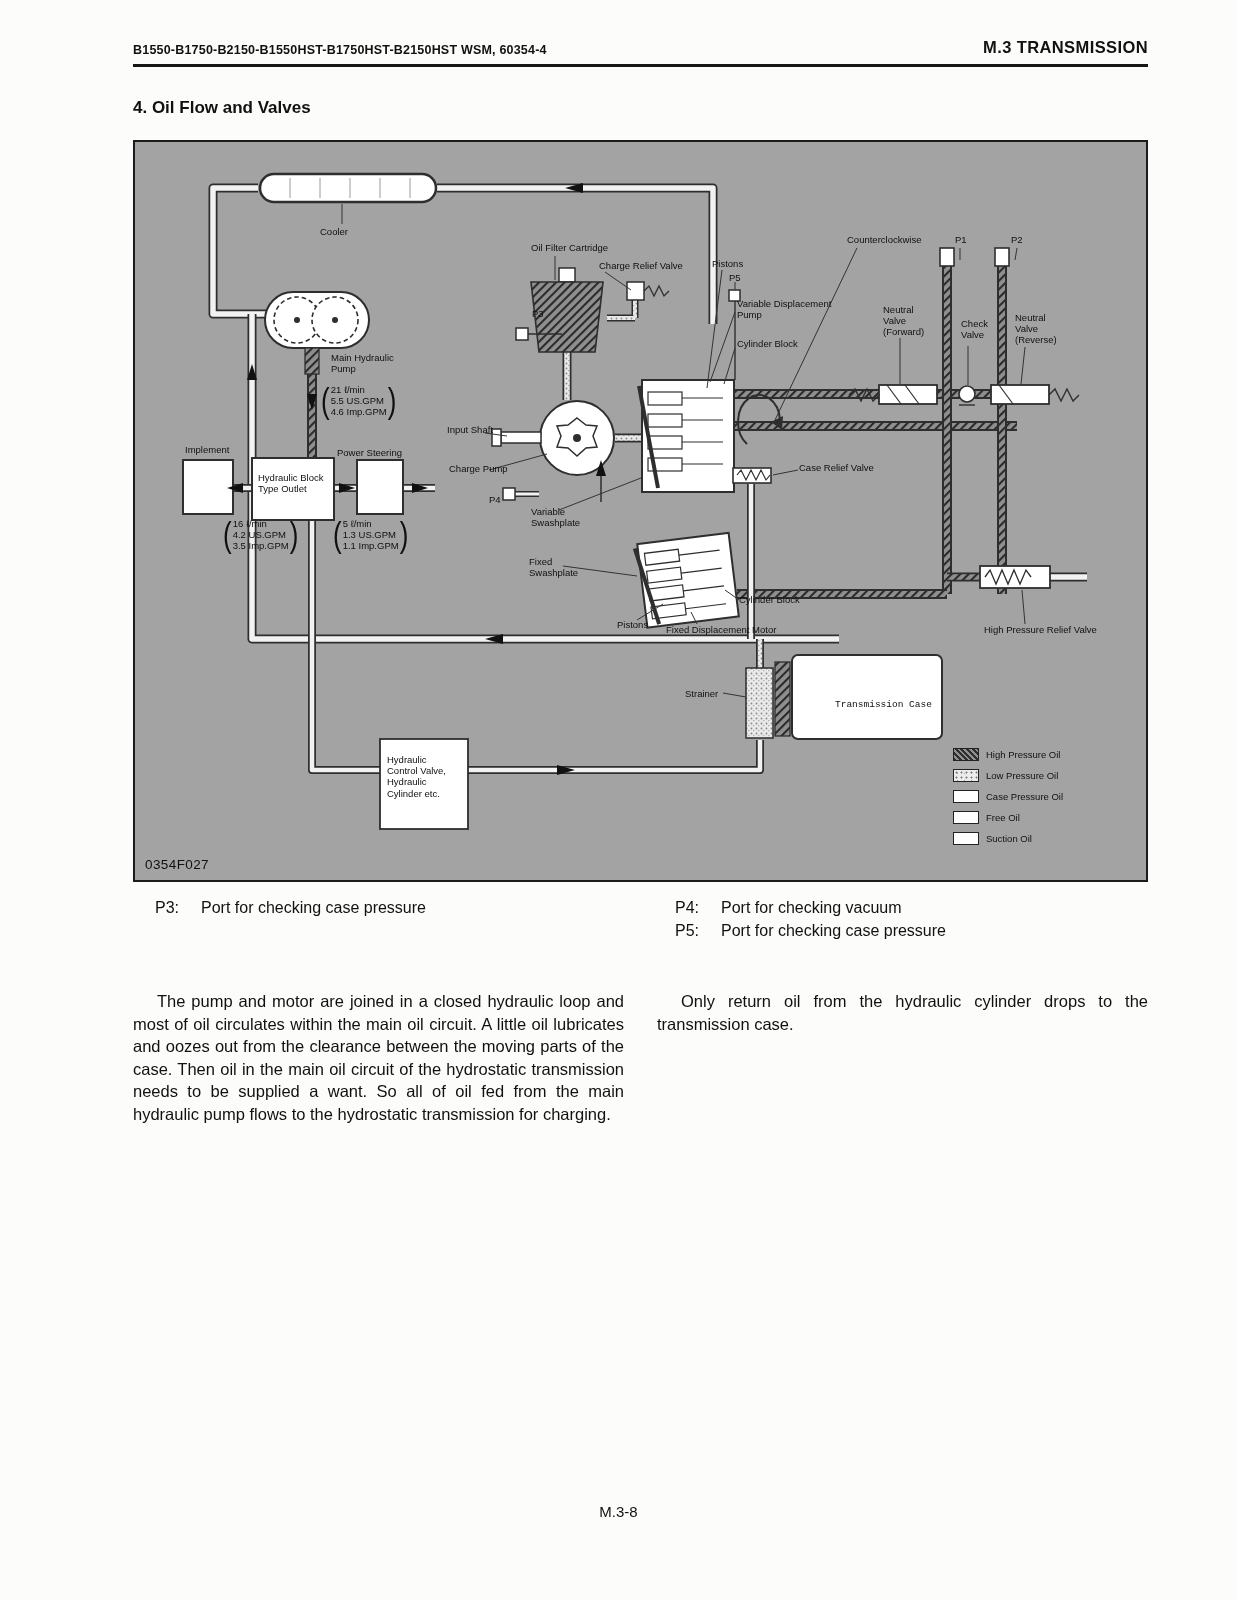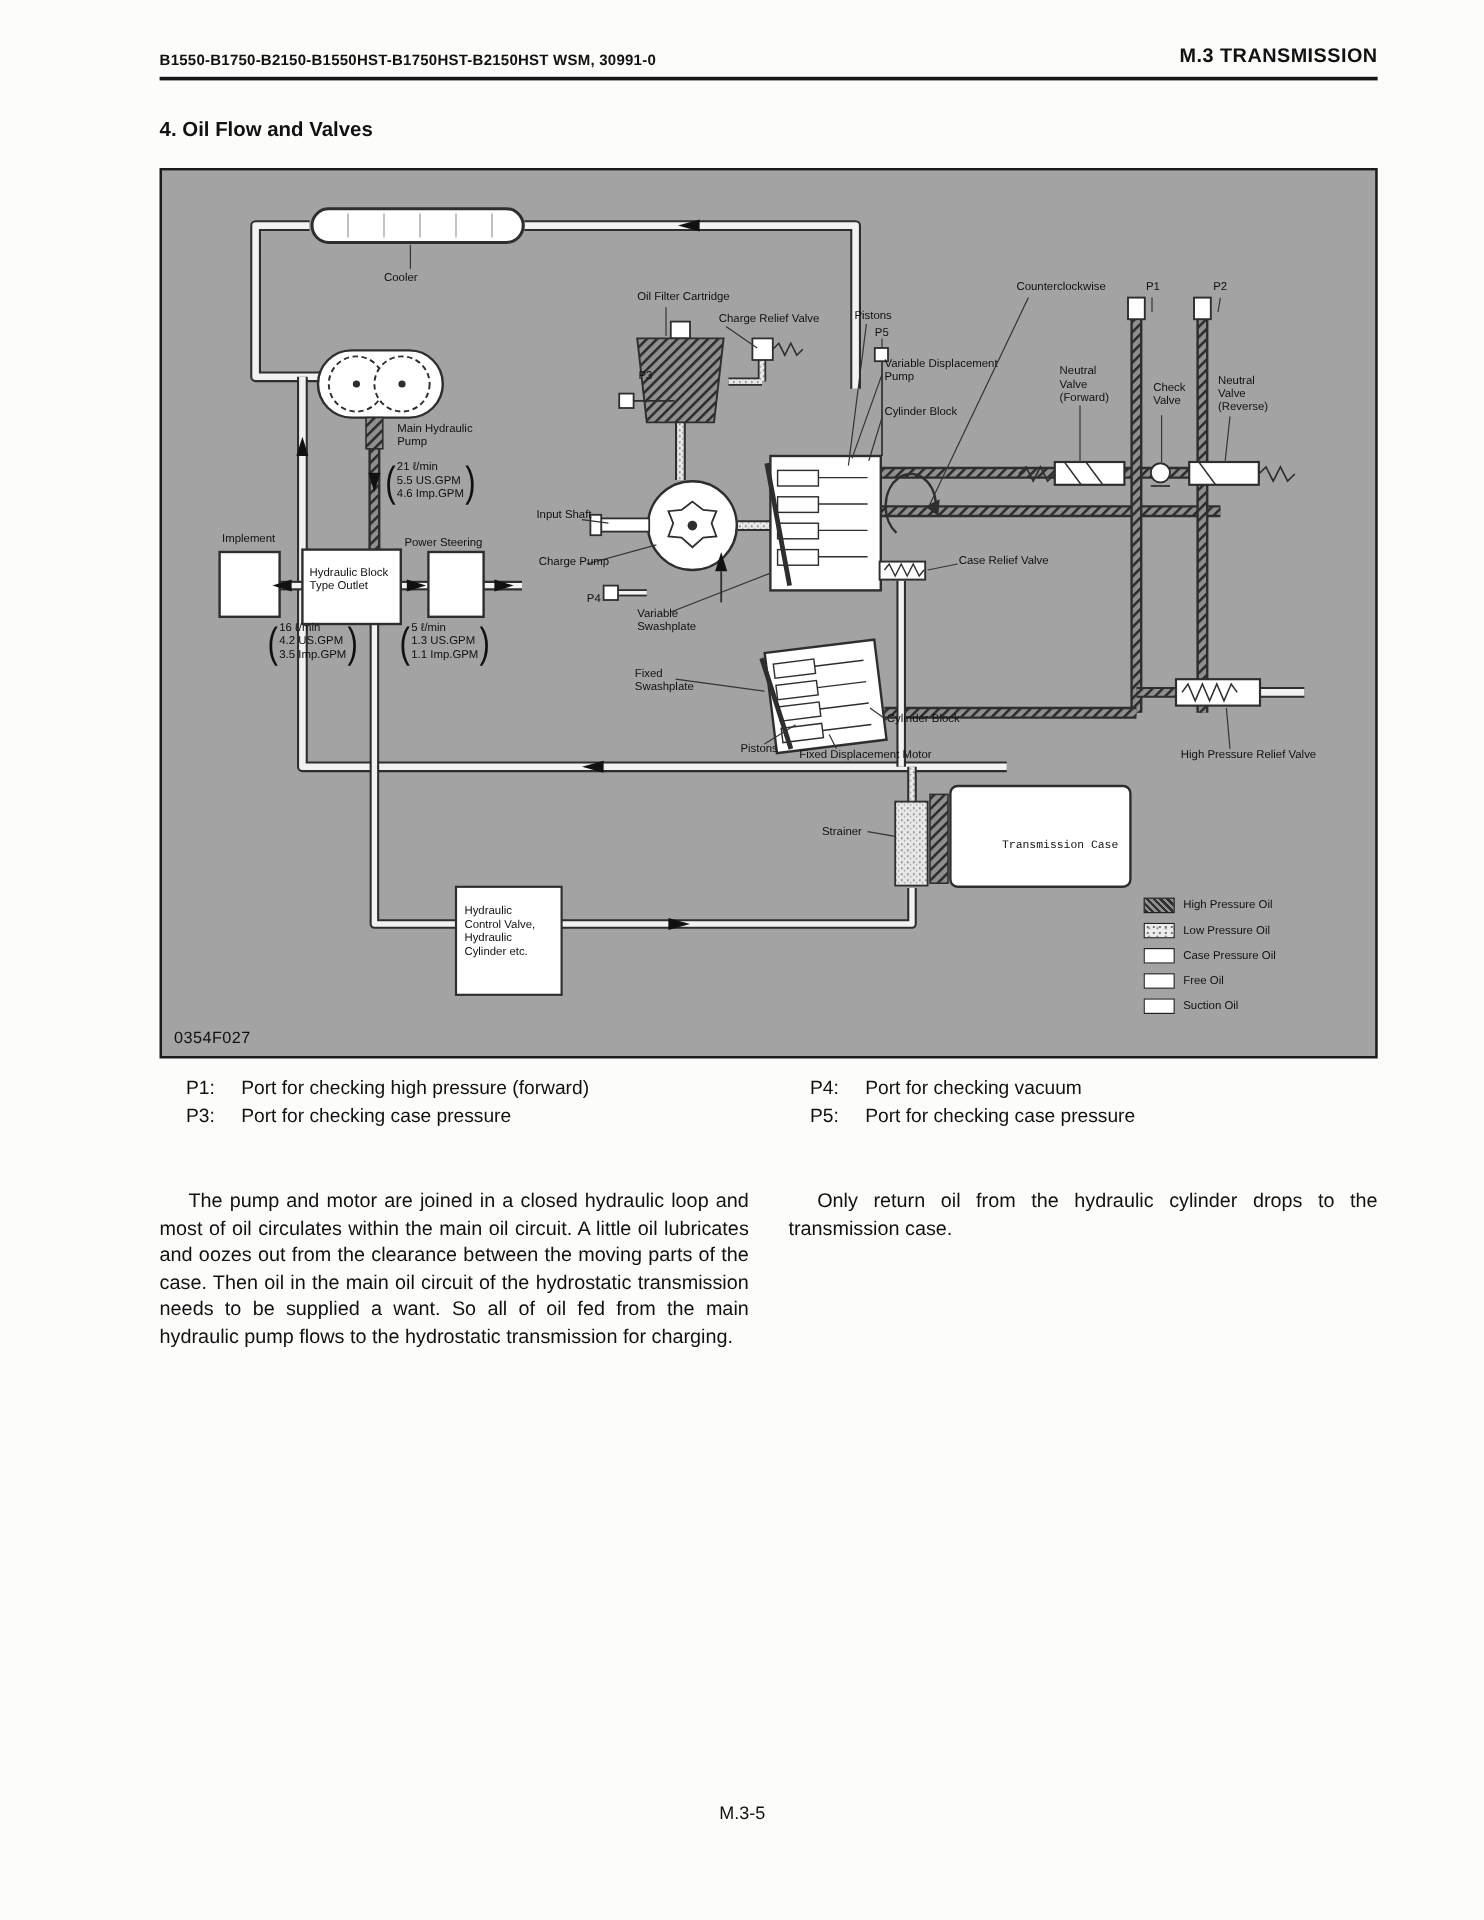--- a/index.html
+++ b/index.html
@@ -49,21 +49,21 @@
   .col p{margin:0;text-indent:24px;}
 
   .footer{position:absolute;left:0;top:1503px;width:100%;text-align:center;font-size:15px;}
 </style>
 </head>
 <body>
 
 <div class="page">
 
   <div class="hdr">
-    <span class="hdr-left">B1550-B1750-B2150-B1550HST-B1750HST-B2150HST  WSM, 30991-0</span>
+    <span class="hdr-left">B1550-B1750-B2150-B1550HST-B1750HST-B2150HST  WSM, 60354-4</span>
     <span class="hdr-right">M.3  TRANSMISSION</span>
   </div>
 
   <div class="section-title">4. Oil Flow and Valves</div>
 
   <div class="figure">
     <svg viewBox="0 0 1011 738" width="1011" height="738" xmlns="http://www.w3.org/2000/svg">
       <defs>
         <pattern id="hp" width="6" height="6" patternUnits="userSpaceOnUse" patternTransform="rotate(45)">
           <rect width="6" height="6" fill="#8f8f8f"></rect>
@@ -377,24 +377,20 @@
         <span class="legend-label">Suction Oil</span>
       </div>
     </div>
 
     <div class="fig-code">0354F027</div>
   </div>
 
   <div class="ports">
     <div class="ports-col left">
       <div class="port-row">
-        <span class="port-id">P1:</span>
-        <span class="port-desc">Port for checking high pressure (forward)</span>
-      </div>
-      <div class="port-row">
         <span class="port-id">P3:</span>
         <span class="port-desc">Port for checking case pressure</span>
       </div>
     </div>
     <div class="ports-col">
       <div class="port-row">
         <span class="port-id">P4:</span>
         <span class="port-desc">Port for checking vacuum</span>
       </div>
       <div class="port-row">
@@ -406,15 +402,15 @@
 
   <div class="body-text">
     <div class="col">
       <p>The pump and motor are joined in a closed hydraulic loop and most of oil circulates within the main oil circuit.  A little oil lubricates and oozes out from the clearance between the moving parts of the case.  Then oil in the main oil circuit of the hydrostatic transmission needs to be supplied a want. So all of oil fed from the main hydraulic pump flows to the hydrostatic transmission for charging.</p>
     </div>
     <div class="col">
       <p>Only return oil from the hydraulic cylinder drops to the transmission case.</p>
     </div>
   </div>
 
-  <div class="footer">M.3-5</div>
+  <div class="footer">M.3-8</div>
 
 </div>
 
 </body></html>

